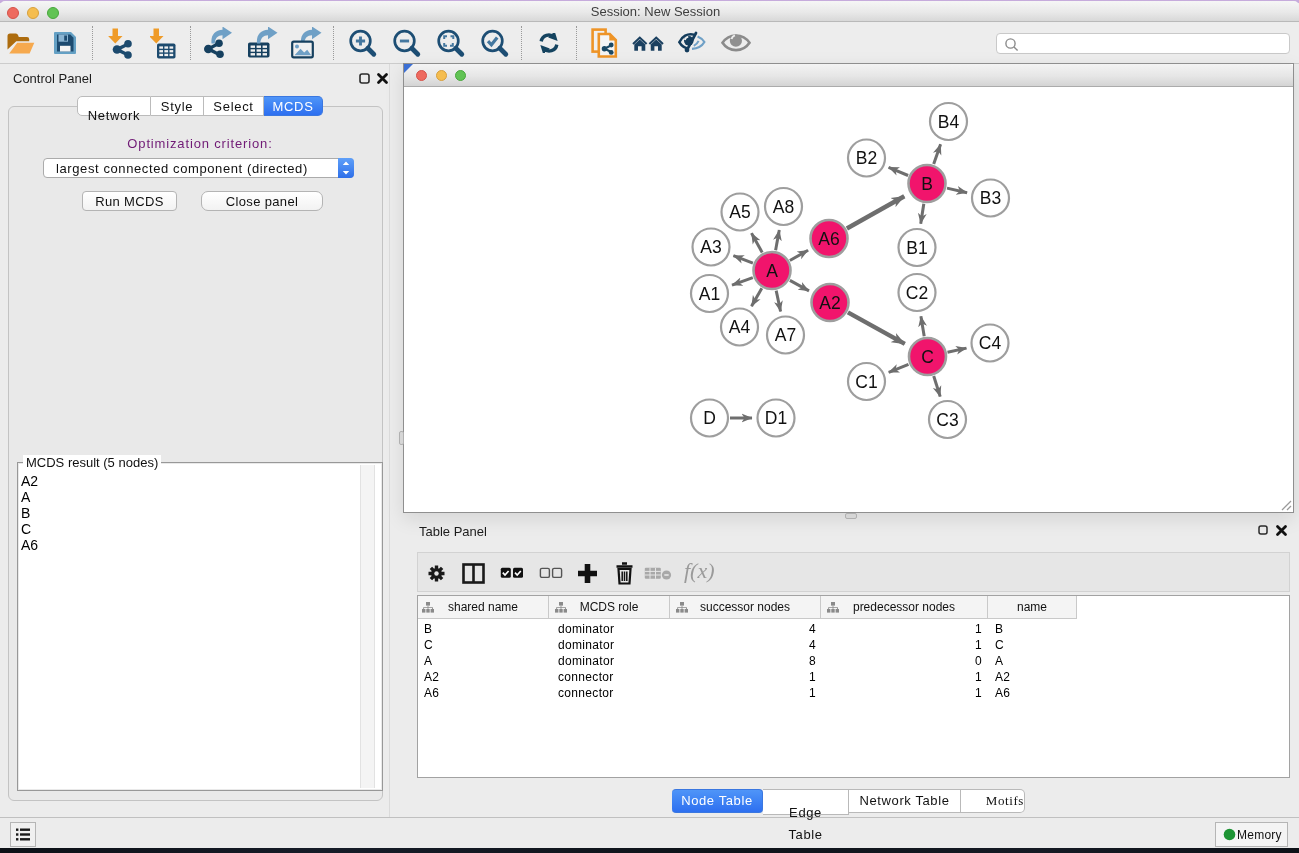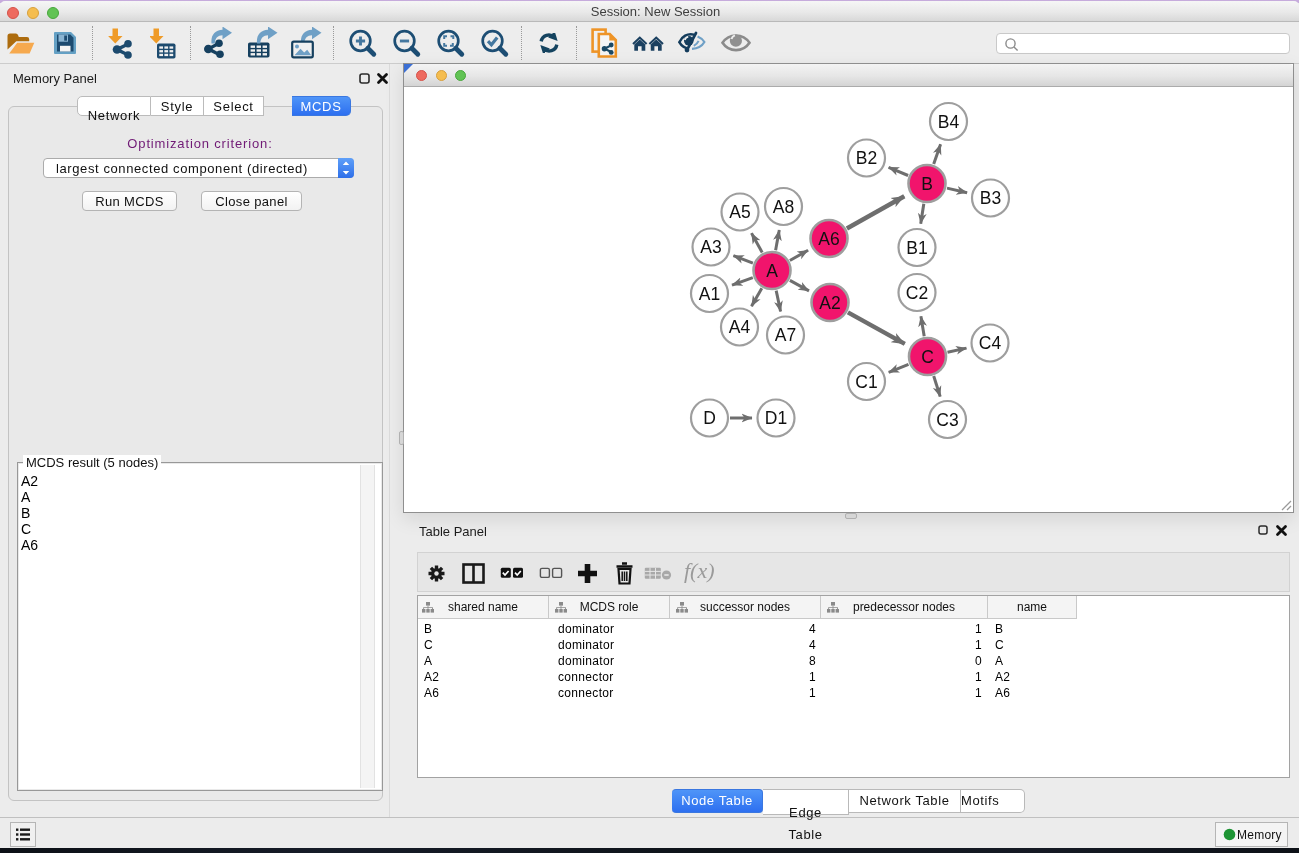--- a/index.html
+++ b/index.html
@@ -13,21 +13,21 @@
 .ttext { position:absolute; top:3px; width:100%; text-align:center; font-size:13px; color:#3e3e3e;padding-left:12px; }
 .toolbar { left:0; top:23px; width:1299px; height:41px; background:#ededed; border-bottom:1px solid #cccccc; }
 .tsep { position:absolute; top:3px; height:34px; width:0; border-left:1px dotted #9a9a9a; }
 .searchbox { position:absolute; left:996px; top:10px; width:294px; height:21px; background:#fff; border:1px solid #c9c9c9; border-radius:4px; }
 
 .cp-title { left:13px; top:71px; font-size:13px; color:#1c1c1c; }
 .cp-box { left:8px; top:106px; width:375px; height:695px; background:#e9e9e9; border:1px solid #c3c3c3; border-radius:6px; }
 .tabs { left:77px; top:96px; height:20px; display:flex; z-index:5; }
 .tab { background:#fff; border:1px solid #bbb; border-left:none; font-size:13px; letter-spacing:0.7px; color:#111; text-align:center; line-height:19px; padding:0 14px; }
 .tab.first { border-left:1px solid #bbb; border-radius:5px 0 0 5px; }
-.tab.sel { background:linear-gradient(#4f95f8,#2d6ff0); color:#fff; border-color:#3a77e0; border-radius:0 5px 5px 0;margin-left:28px; }
+.tab.sel { background:linear-gradient(#4f95f8,#2d6ff0); color:#fff; border-color:#3a77e0; border-radius:0 5px 5px 0; }
 .btn { position:absolute; background:linear-gradient(#ffffff,#f2f2f2); border:1px solid #b4b4b4; border-radius:4px; font-size:13px; letter-spacing:0.35px; color:#111; text-align:center; }
 .fs { left:17px; top:462px; width:366px; height:329px; border:1px solid #989898; }
 .fs-legend { position:absolute; left:5px; top:-8px; background:#fff; padding:0 3px; font-size:13px; color:#111; }
 .fs-white { position:absolute; left:1px; top:1px; right:1px; bottom:1px; background:#fff; }
 .fs-scroll { position:absolute; right:6px; top:1px; width:15px; bottom:1px; background:#f4f4f4; border-left:1px solid #e2e2e2; border-right:1px solid #e2e2e2;}
 .mcds-list { position:absolute; left:2px; top:9px; font-size:14px; color:#000; line-height:16px; }
 
 .nwin { left:403px; top:63px; width:891px; height:450px; background:#fff; border:1px solid #8f8f8f; box-shadow:0 6px 18px rgba(0,0,0,0.10); }
 .nwin-tb { position:absolute; left:0; top:0; width:100%; height:23px; background:linear-gradient(#f4f4f4,#e6e6e6 55%,#d4d4d4); border-bottom:1px solid #ababab; border-radius:4px 4px 0 0;}
 .nwin-title { position:absolute; top:5px; width:100%; text-align:center; font-size:13px; letter-spacing:0.9px; color:#343434; }
@@ -214,21 +214,21 @@
     <path d="M10.5,8 a5.5,5.5 0 0 1 3.4,-3.6" fill="none" stroke="#ececec" stroke-width="2"></path>
   </svg>
   <div class="searchbox">
     <svg class="abs" style="left:7px;top:3px" width="16" height="16">
       <circle cx="6.5" cy="6.5" r="4.6" fill="none" stroke="#8b8b8b" stroke-width="1.4"></circle>
       <path d="M10,10 l3.6,3.6" stroke="#8b8b8b" stroke-width="1.4"></path>
     </svg>
   </div>
 </div>
 
-<div class="abs cp-title">Memory Panel</div>
+<div class="abs cp-title">Control Panel</div>
 <svg class="abs" style="left:359px;top:73px" width="12" height="12">
   <rect x="1" y="1" width="9" height="9" rx="2" fill="none" stroke="#2b2b2b" stroke-width="1.6"></rect>
 </svg>
 <svg class="abs" style="left:376px;top:72px" width="13" height="13">
   <path d="M2.5,2.5 L10.5,10.5 M10.5,2.5 L2.5,10.5" stroke="#111" stroke-width="2.8" stroke-linecap="round"></path>
 </svg>
 <div class="abs cp-box"></div>
 <div class="abs tabs">
   <div class="tab first" style="width:74px;padding:9px">Network</div>
   <div class="tab" style="width:53px;padding:0">Style</div>
@@ -238,21 +238,21 @@
 <div class="abs" style="left:8px;top:136px;width:384px;text-align:center;font-size:13px;letter-spacing:0.85px;color:#701a75">Optimization criterion:</div>
 <div class="abs" style="left:43px;top:158px;width:311px;height:20px;background:#fff;border:1px solid #ababab;border-radius:4px;">
   <div style="position:absolute;left:12px;top:2px;font-size:13px;letter-spacing:0.6px;color:#111">largest connected component (directed)</div>
   <div style="position:absolute;right:-1px;top:-1px;width:16px;height:20px;background:linear-gradient(#5fa0f9,#2e6fe9);border-radius:0 4px 4px 0;">
     <svg width="16" height="20">
         <path d="M8,3.5 L11.2,7 H4.8 z M8,16.5 L11.2,13 H4.8 z" fill="#fff"></path>
       </svg>
   </div>
 </div>
 <div class="btn" style="left:82px;top:191px;width:95px;height:20px;line-height:19px;">Run MCDS</div>
-<div class="btn" style="left:201px;top:191px;width:101px;height:20px;line-height:19px;">Close panel</div>
+<div class="btn" style="left:201px;top:191px;width:122px;height:20px;line-height:19px;border-radius:7px;">Close panel</div>
 <div class="abs fs">
   <div class="fs-white">
     <div class="fs-scroll"></div>
     <div class="mcds-list">A2<br>A<br>B<br>C<br>A6</div>
   </div>
   <div class="fs-legend">MCDS result (5 nodes)</div>
 </div>
 
 <div class="abs nwin">
   <div class="nwin-tb">
@@ -469,21 +469,21 @@
   <div class="trow" style="left:577px;top:25px;">B</div>
   <div class="trow" style="left:577px;top:41px;">C</div>
   <div class="trow" style="left:577px;top:57px;">A</div>
   <div class="trow" style="left:577px;top:73px;">A2</div>
   <div class="trow" style="left:577px;top:89px;">A6</div>
 </div>
 <div class="abs btabs">
   <div class="btab sel" style="width:91px;padding:0;text-align:center;">Node Table</div>
   <div class="btab" style="width:86px;padding:12px;text-align:center;">Edge Table</div>
   <div class="btab" style="width:112px;padding:0;text-align:center;">Network Table</div>
-  <div class="btab last" style="width:64px;padding:0;text-align:left;">Motifs</div>
+  <div class="btab last" style="width:64px;padding:0;text-align:right;font-family:Liberation Serif, serif;">Motifs</div>
 </div>
 <div class="abs statusbar">
   <div class="listbtn">
     <svg width="24" height="23">
         <g fill="#1a1a1a">
           <rect x="5" y="5.5" width="2.4" height="2.4"></rect>
           <rect x="9" y="5.5" width="10" height="2.4"></rect>
           <rect x="5" y="10.3" width="2.4" height="2.4"></rect>
           <rect x="9" y="10.3" width="10" height="2.4"></rect>
           <rect x="5" y="15.1" width="2.4" height="2.4"></rect>

